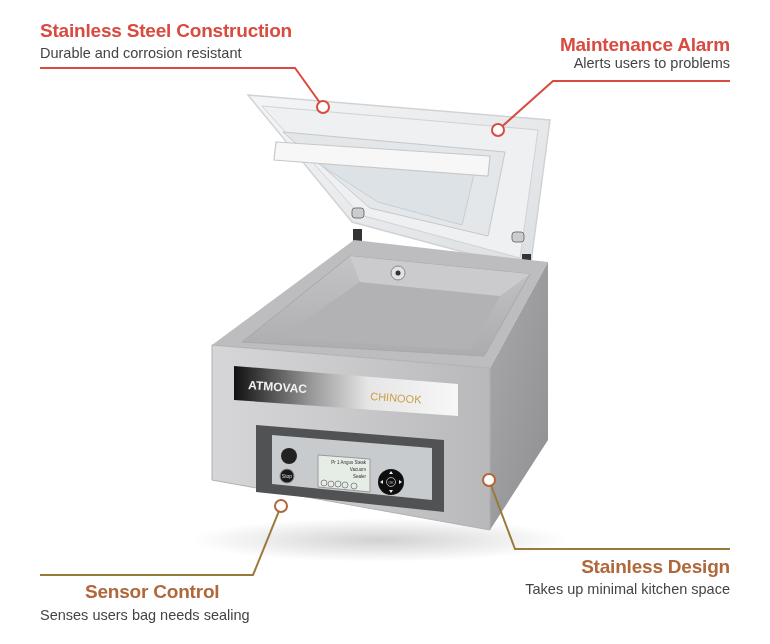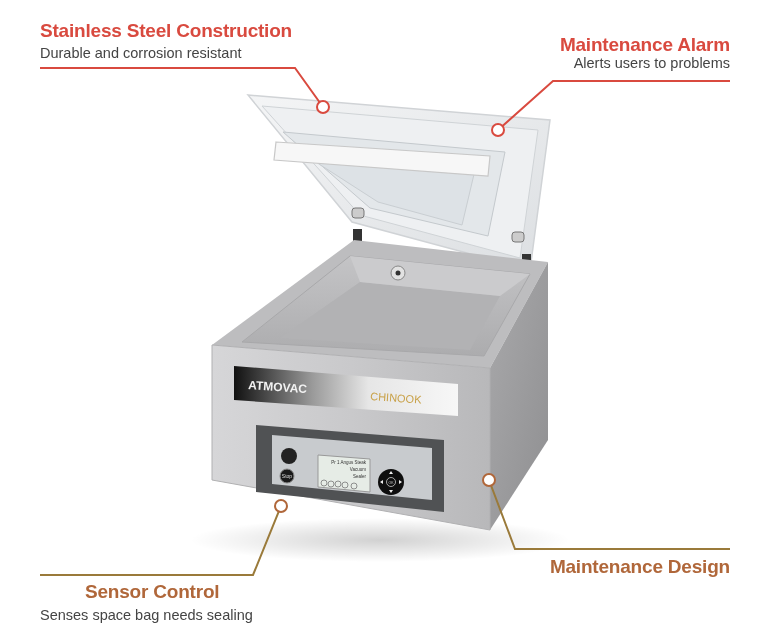--- a/index.html
+++ b/index.html
@@ -137,16 +137,17 @@
     </g>
   </svg>
 
   <div class="callout-title red" style="left:40px; top:20px;">Stainless Steel Construction</div>
   <div class="callout-sub" style="left:40px; top:44px;">Durable and corrosion resistant</div>
 
   <div class="callout-title red right" style="right:40px; top:34px;">Maintenance Alarm</div>
   <div class="callout-sub right" style="right:40px; top:54px;">Alerts users to problems</div>
 
   <div class="callout-title bronze" style="left:40px; top:581px;margin-left:45px;">Sensor Control</div>
-  <div class="callout-sub" style="left:40px; top:606px;">Senses space bag needs sealing</div>
+  <div class="callout-sub" style="left:40px; top:606px;">Senses users bag needs sealing</div>
 
-  <div class="callout-title bronze right" style="right:40px; top:556px;">Maintenance Design</div>
+  <div class="callout-title bronze right" style="right:40px; top:556px;">Stainless Design</div>
+  <div class="callout-sub right" style="right:40px; top:580px;">Takes up minimal kitchen space</div>
 </div>
 
 </body></html>

